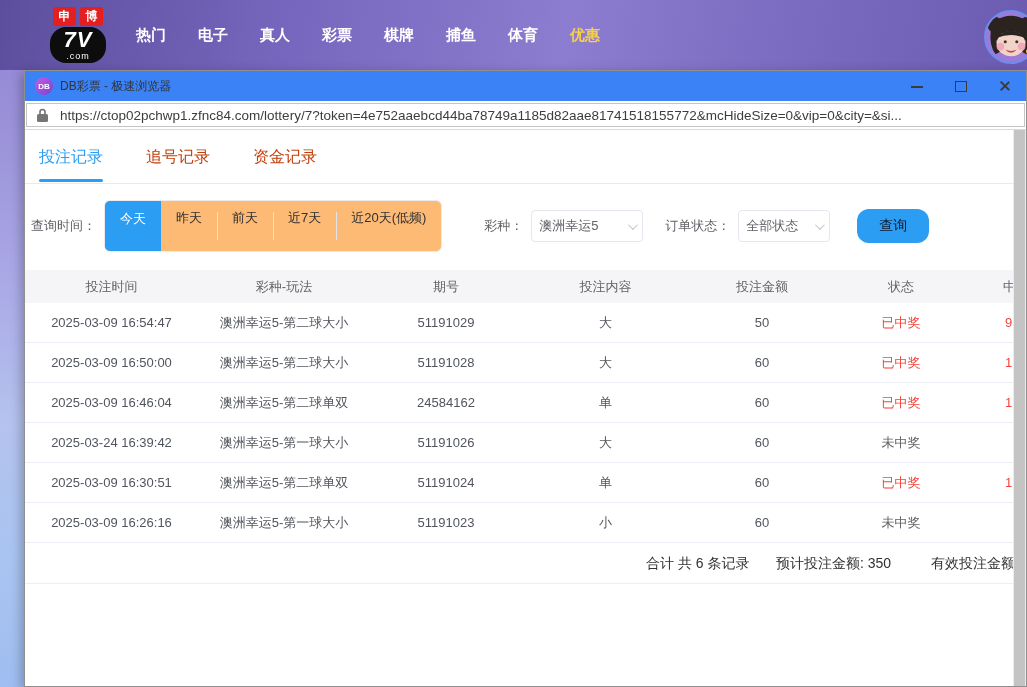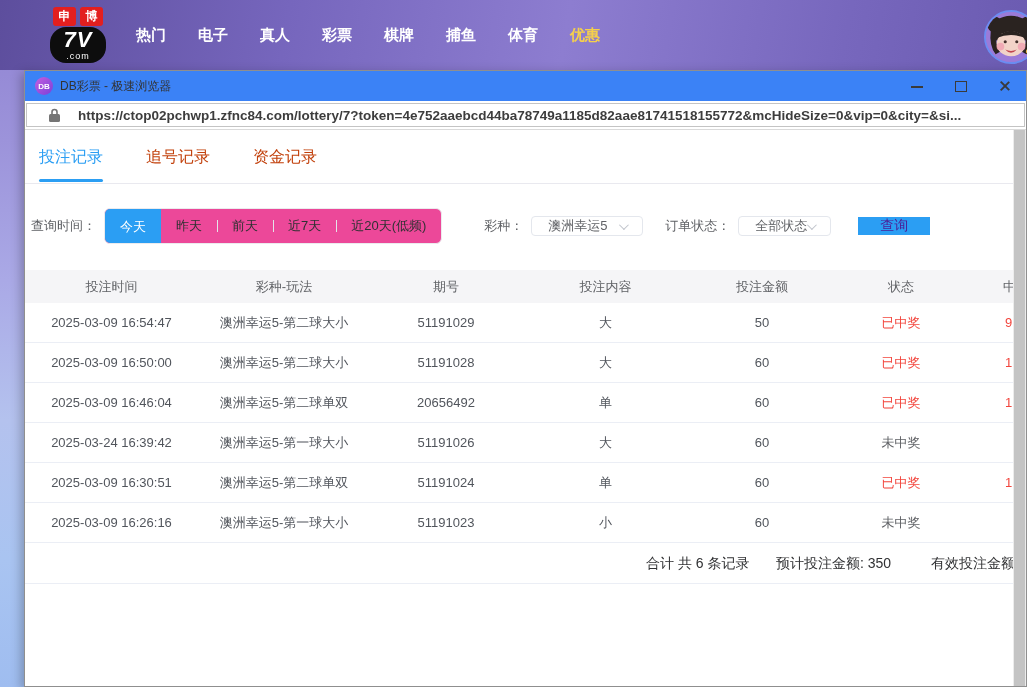--- a/index.html
+++ b/index.html
@@ -32,48 +32,48 @@
     background:linear-gradient(135deg,#c45fe0,#7a3fd8); color:#fff; font-size:8px; font-weight:bold;
     display:flex; align-items:center; justify-content:center; }
   .win-title { margin-left:7px; font-size:12px; color:#333; }
   .win-controls { margin-left:auto; display:flex; align-items:center; gap:30px; padding-right:14px; }
   .ctl { width:14px; height:14px; position:relative; cursor:pointer; }
   .ctl-min::after { content:""; position:absolute; left:1px; right:1px; top:7px; border-top:2px solid #3a3a3a; }
   .ctl-max::after { content:""; position:absolute; left:1px; top:2px; width:10px; height:9px; border:1.5px solid #3a3a3a; }
   .ctl-close::before,.ctl-close::after { content:""; position:absolute; left:6px; top:1px; width:1.6px; height:12px; background:#3a3a3a; }
   .ctl-close::before { transform:rotate(45deg);} .ctl-close::after { transform:rotate(-45deg);}
   .urlrow { height:29px; background:#fff; border-bottom:1px solid #dadada; padding:2px 1px; }
-  .urlbox { height:24px; border:1px solid #c4c4c4; display:flex; align-items:center; padding:0 22px; gap:18px; overflow:hidden;font-weight:bold; }
+  .urlbox { height:24px; border:1px solid #c4c4c4; display:flex; align-items:center; padding:0 10px; gap:12px; overflow:hidden; }
   .url-text { font-size:13.5px; color:#3d3d3d; white-space:nowrap; overflow:hidden; }
 
   
   .viewport { position:absolute; left:0; top:59px; right:0; bottom:0; background:#fff; overflow:hidden; }
   .scrollbar { position:absolute; right:0; top:0; bottom:0; width:13px; background:#ececec; z-index:5; }
   .scroll-thumb { position:absolute; left:1px; right:1px; top:0; height:100%; background:#c4c4c4; }
   .page { position:absolute; left:0; top:0; width:1080px; }
 
   .tabs { height:54px; border-bottom:1px solid #e9e9ef; display:flex; padding-left:14px; gap:43px; }
   .tab { font-size:16px; color:#c2410c; padding-top:17px; position:relative; cursor:pointer; }
   .tab.active { color:#2b9ef3; }
   .tab.active::after { content:""; position:absolute; left:0; right:0; bottom:1px; height:3px;
     border-radius:2px; background:#2b9ef3; }
 
   .filters { margin-top:24px; padding-left:6px; display:flex; align-items:center; height:36px; font-size:13px; }
   .filter-label { color:#606266; margin-right:8px; white-space:nowrap; }
-  .time-group { display:flex; height:36px; border:1px solid #ebebee; border-radius:6px; overflow:hidden; background:#ec4899; }
+  .time-group { display:flex; height:52px; border:1px solid #ebebee; border-radius:6px; overflow:hidden; background:#fdba74; }
   .time-opt { padding:0 15px; line-height:34px; color:#303133; position:relative; cursor:pointer; white-space:nowrap; }
   .time-opt.active { background:#2b9ef3; color:#fff; line-height:36px; }
   .time-opt:nth-child(n+3)::before { content:""; position:absolute; left:0; top:11px; bottom:11px; width:1px; background:#e4e4e8; }
   .gap-a { width:42px; } .gap-b { width:22px; } .gap-c { width:27px; }
-  .select { height:20px; min-width:112px; border:1px solid #e4e7ed; border-radius:4px; background:#fff;
-    display:flex; align-items:center; justify-content:space-between; padding:0 16px; color:#606266; cursor:pointer; }
+  .select { height:32px; min-width:112px; border:1px solid #e4e7ed; border-radius:4px; background:#fff;
+    display:flex; align-items:center; justify-content:space-between; padding:0 7px; color:#606266; cursor:pointer; }
   .select.small { min-width:92px; }
   .chevron { width:7px; height:7px; border-right:1.4px solid #c0c4cc; border-bottom:1.4px solid #c0c4cc;
     transform:rotate(45deg) translateY(-2px); }
-  .search-btn { width:72px; height:18px; background:#2b9ef3; color:#4c1d95; border:none; border-radius:0;
+  .search-btn { width:72px; height:34px; background:#2b9ef3; color:#0f172a; border:none; border-radius:12px;
     font-size:14px; cursor:pointer; font-family:inherit; }
 
   .table { margin-top:26px; width:1080px; font-size:13px; }
   .thead,.trow { display:grid; grid-template-columns:173px 172px 152px 167px 146px 132px 138px; align-items:center; }
   .thead { height:33px; background:#f5f5f7; color:#606266; }
   .th,.td { text-align:center; white-space:nowrap; }
   .th:last-child { text-align:left; padding-left:36px; }
   .trow { height:40px; border-bottom:1px solid #ebeef5; color:#51555c; }
   .td.prize { text-align:left; padding-left:38px; color:#f2453d; }
   .td.status-win { color:#f2453d; }
@@ -208,21 +208,21 @@
             <span class="td">澳洲幸运5-第二球大小</span>
             <span class="td">51191028</span>
             <span class="td">大</span>
             <span class="td">60</span>
             <span class="td status-win">已中奖</span>
             <span class="td prize">1</span>
           </div>
           <div class="trow">
             <span class="td">2025-03-09 16:46:04</span>
             <span class="td">澳洲幸运5-第二球单双</span>
-            <span class="td">20656492</span>
+            <span class="td">24584162</span>
             <span class="td">单</span>
             <span class="td">60</span>
             <span class="td status-win">已中奖</span>
             <span class="td prize">1</span>
           </div>
           <div class="trow">
             <span class="td">2025-03-24 16:39:42</span>
             <span class="td">澳洲幸运5-第一球大小</span>
             <span class="td">51191026</span>
             <span class="td">大</span>

